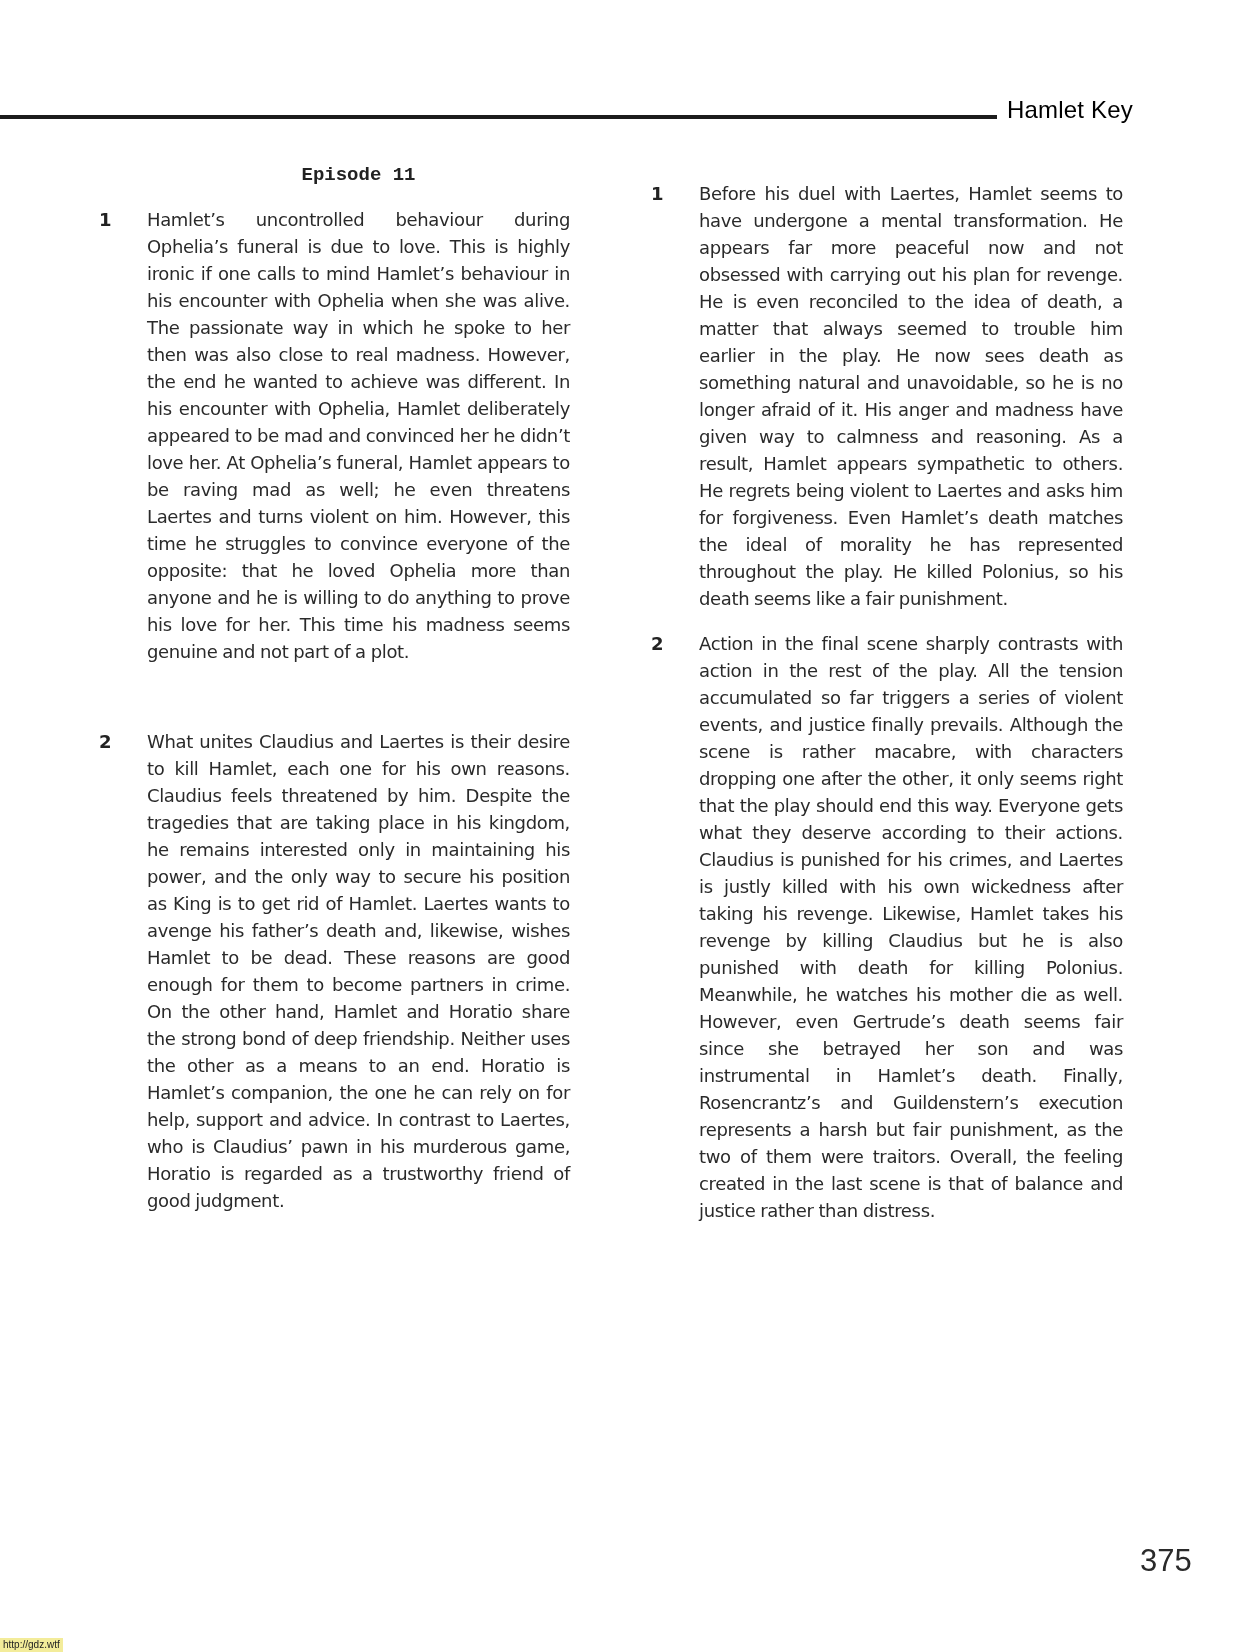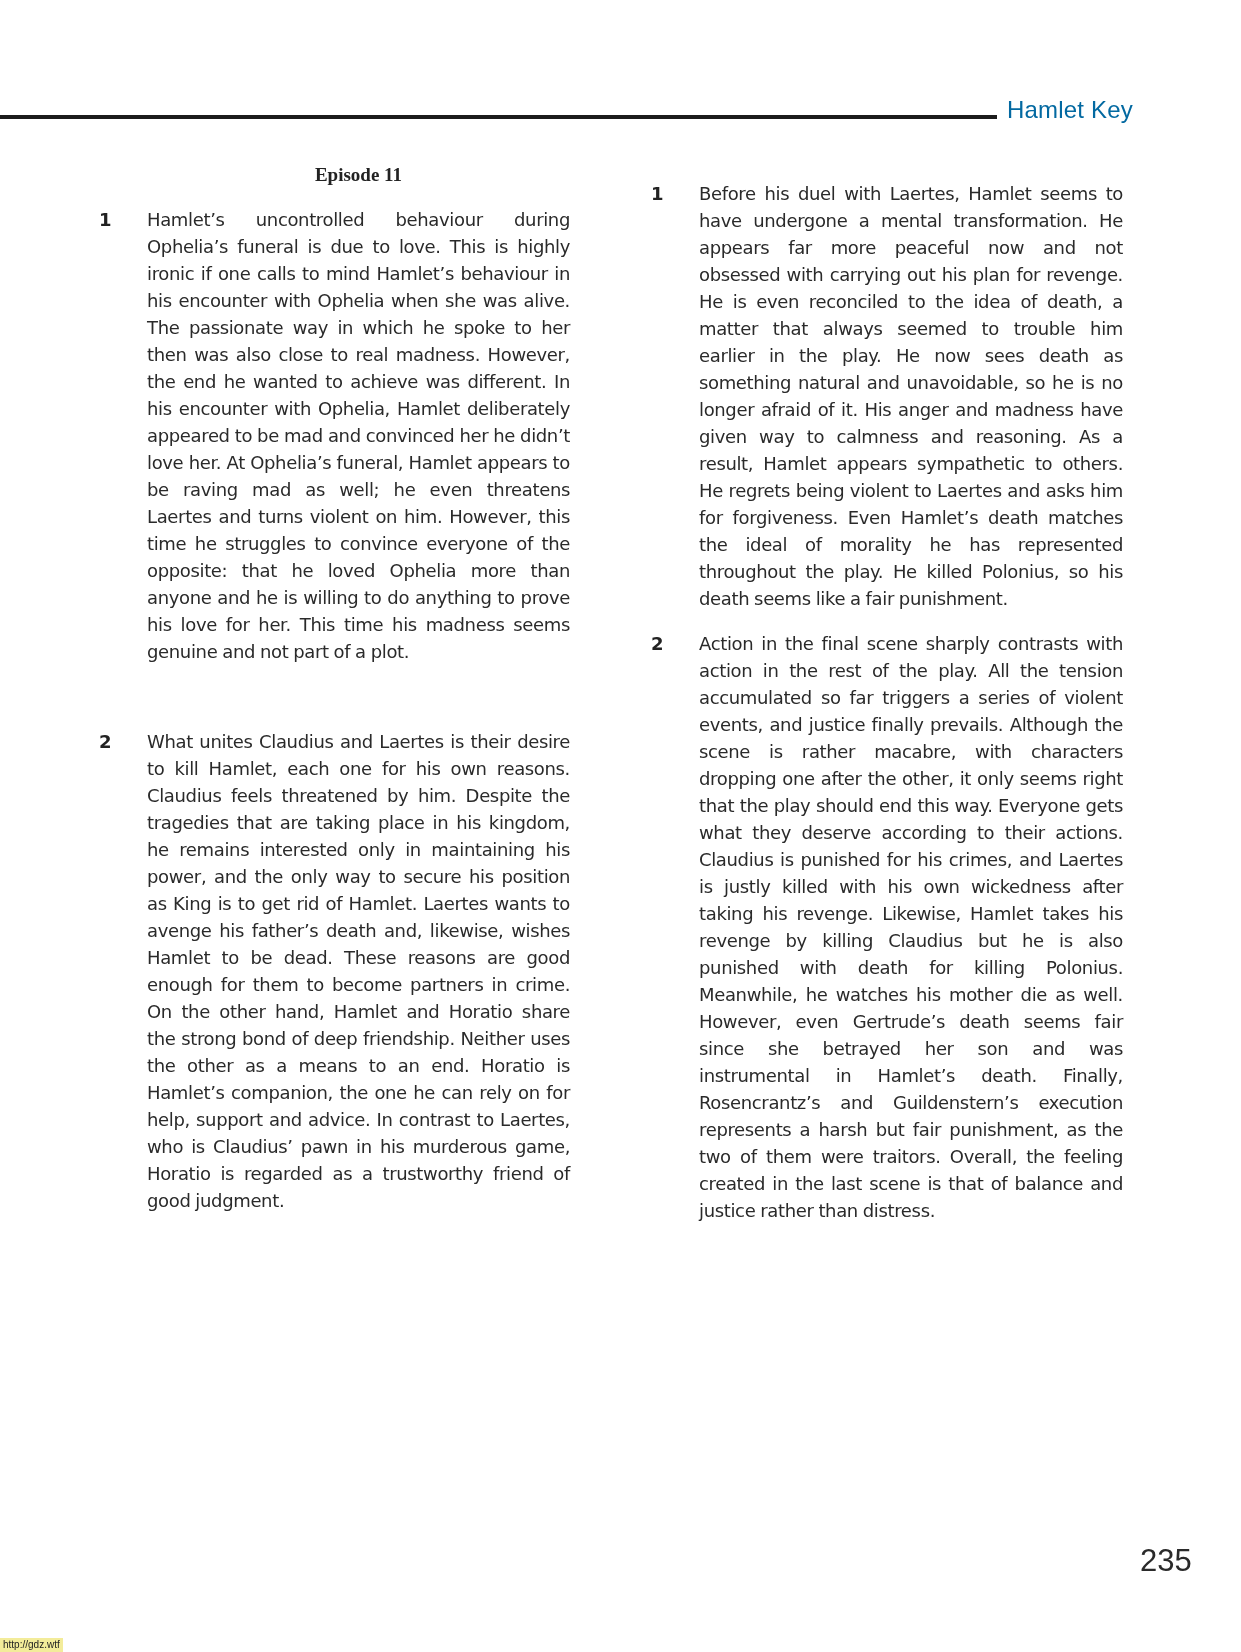--- a/index.html
+++ b/index.html
@@ -8,29 +8,29 @@
       background: #ffffff; color: #2a2a2a;
       font-family: "DejaVu Sans", sans-serif;
       overflow: hidden;
     }
     .header-rule {
       position: absolute; left: 0; top: 115px; width: 997px; height: 4px;
       background: #1c1c1c;
     }
     .header-title {
       position: absolute; left: 1007px; top: 96px;
-      font-family: "Liberation Sans", sans-serif; font-size: 24px; color: #0369a1;
+      font-family: "Liberation Sans", sans-serif; font-size: 24px; color: #000000;
       letter-spacing: 0.2px;
     }
     .column { position: absolute; top: 162px; }
     .col-left { left: 99px; width: 489px; }
     .col-right { left: 651px; width: 490px; }
     .ep-title {
       text-align: center; font-weight: bold; font-size: 19px;
-      font-family: Liberation Serif, serif; color: #222;
+      font-family: Liberation Mono, monospace; color: #222;
       margin: 0 0 14px 30px; height: 26px; line-height: 26px;
     }
     .item { position: relative; padding-left: 30px; }
     .item-num {
       position: absolute; left: 0; top: 0; font-weight: bold; font-size: 18px;
       line-height: 27px; color: #222;
     }
     .item-text {
       margin: 18px; font-size: 18px; line-height: 27px; text-align: justify;
       letter-spacing: -0.35px; word-spacing: -0.5px; color: #2a2a2a;
@@ -69,14 +69,14 @@
   <div class="item">
     <span class="item-num">1</span>
     <p class="item-text">Before his duel with Laertes, Hamlet seems to have undergone a mental transformation. He appears far more peaceful now and not obsessed with carrying out his plan for revenge. He is even reconciled to the idea of death, a matter that always seemed to trouble him earlier in the play. He now sees death as something natural and unavoidable, so he is no longer afraid of it. His anger and madness have given way to calmness and reasoning. As a result, Hamlet appears sympathetic to others. He regrets being violent to Laertes and asks him for forgiveness. Even Hamlet’s death matches the ideal of morality he has represented throughout the play. He killed Polonius, so his death seems like a fair punishment.</p>
   </div>
   <div class="item">
     <span class="item-num">2</span>
     <p class="item-text">Action in the final scene sharply contrasts with action in the rest of the play. All the tension accumulated so far triggers a series of violent events, and justice finally prevails. Although the scene is rather macabre, with characters dropping one after the other, it only seems right that the play should end this way. Everyone gets what they deserve according to their actions. Claudius is punished for his crimes, and Laertes is justly killed with his own wickedness after taking his revenge. Likewise, Hamlet takes his revenge by killing Claudius but he is also punished with death for killing Polonius. Meanwhile, he watches his mother die as well. However, even Gertrude’s death seems fair since she betrayed her son and was instrumental in Hamlet’s death. Finally, Rosencrantz’s and Guildenstern’s execution represents a harsh but fair punishment, as the two of them were traitors. Overall, the feeling created in the last scene is that of balance and justice rather than distress.</p>
   </div>
 </section>
 
-<div class="page-number">235</div>
+<div class="page-number">375</div>
 <div class="watermark">http://gdz.wtf</div>
 
 </body></html>

